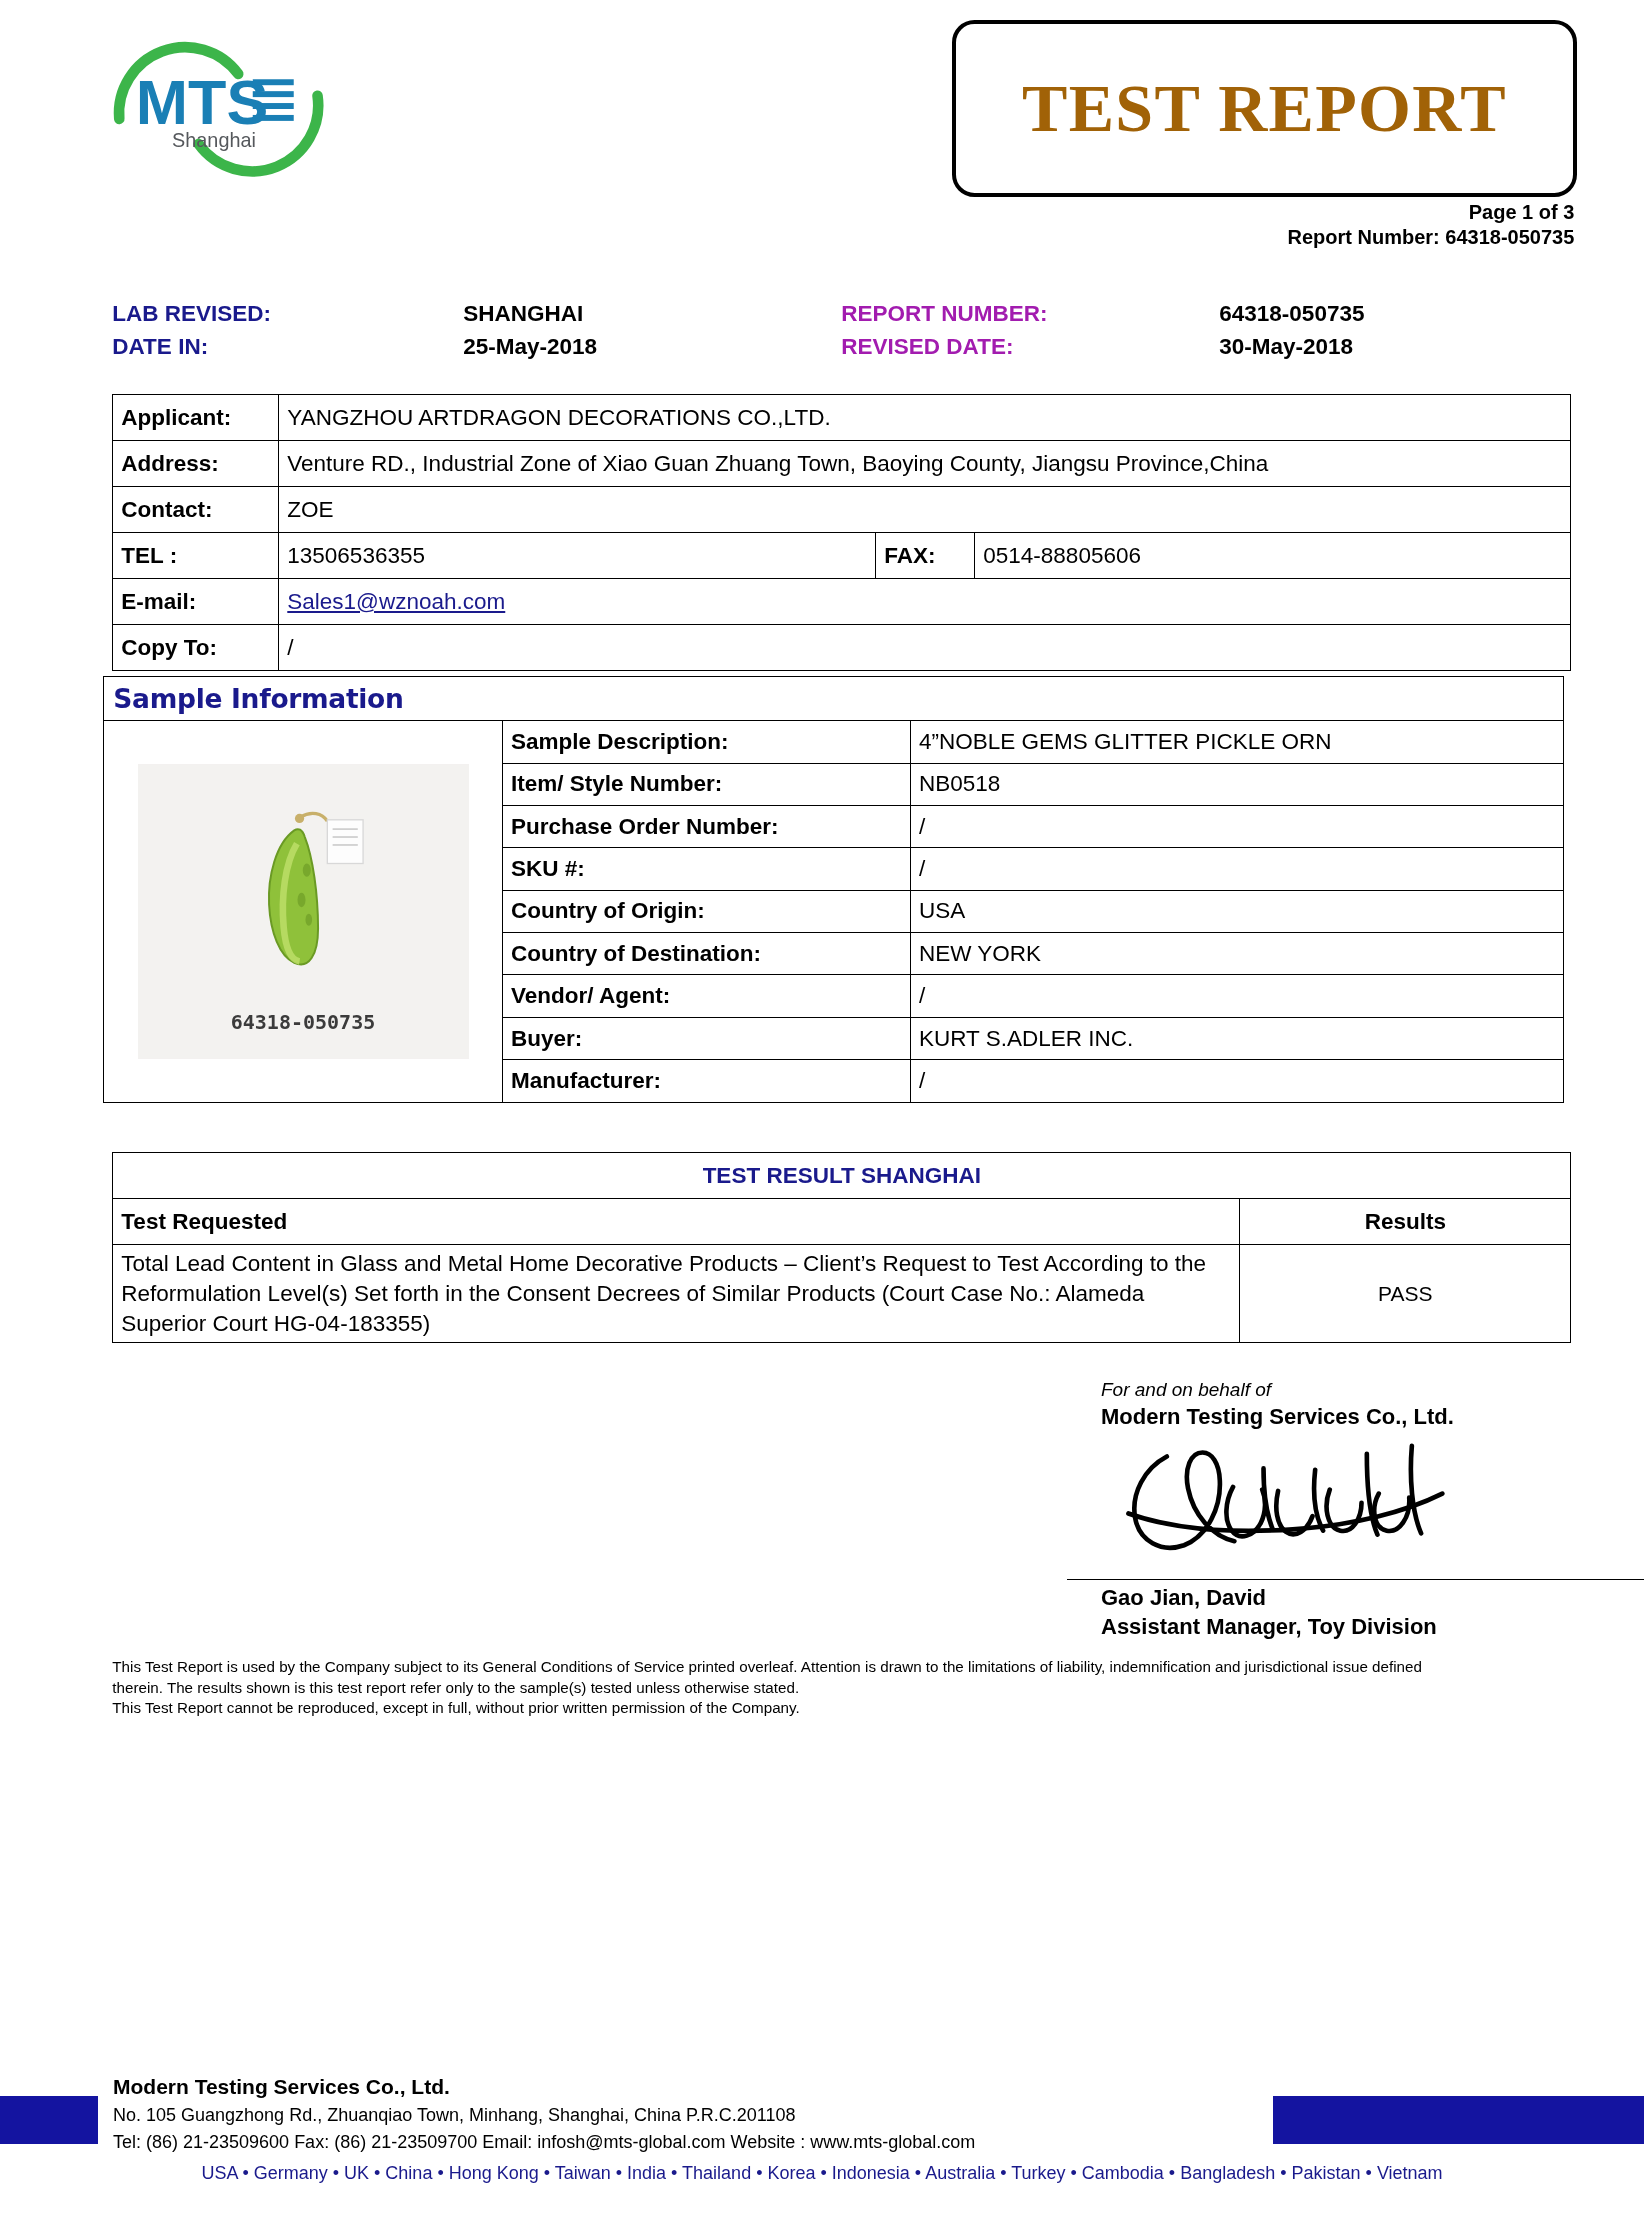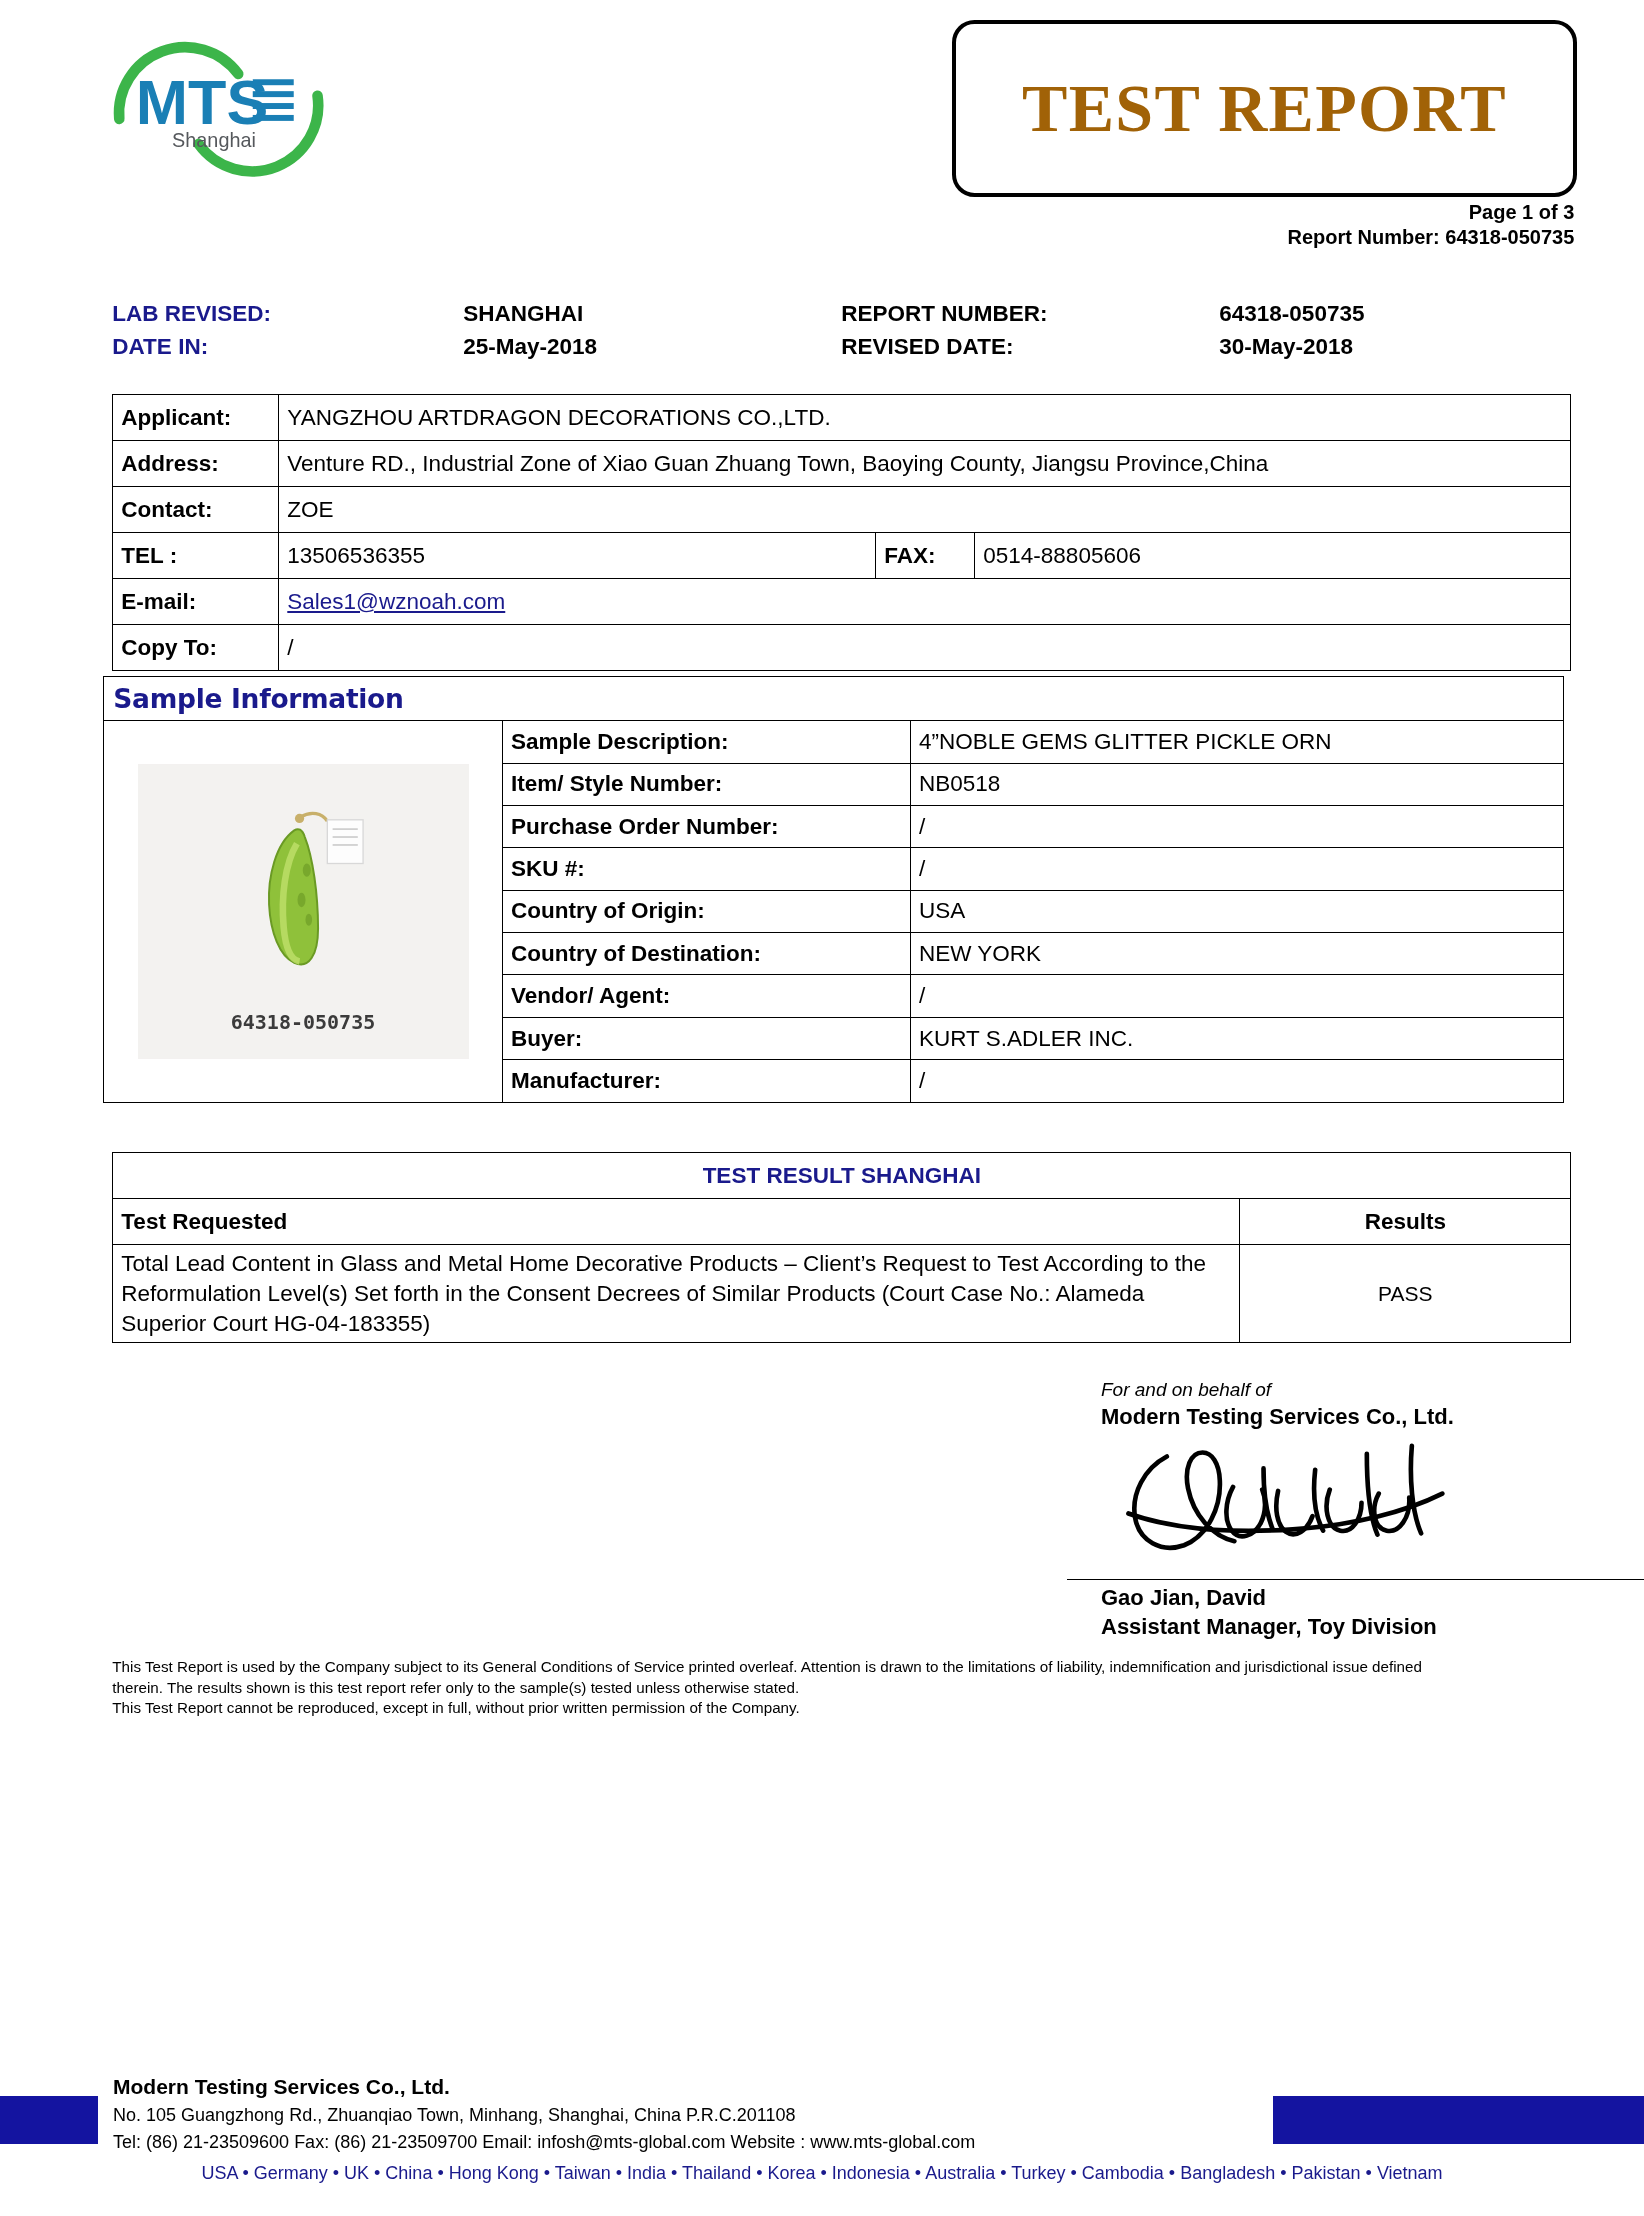--- a/index.html
+++ b/index.html
@@ -84,21 +84,21 @@
     width: 1459px;
     font-size: 22.5px;
     font-weight: bold;
   }
   .labinfo-row {
     display: flex;
     line-height: 1.45;
   }
   .labinfo .c1 { width: 351px; color: #1a1a8c; }
   .labinfo .c2 { width: 378px; color: #000; }
-  .labinfo .c3 { width: 378px; color: #000000; }
+  .labinfo .c3 { width: 378px; color: #a21caf; }
   .labinfo .c4 { width: 331px; color: #000; }
 
   
   table.grid {
     border-collapse: collapse;
     width: 100%;
     table-layout: fixed;
   }
   table.grid td {
     border: 1.3px solid #000;

